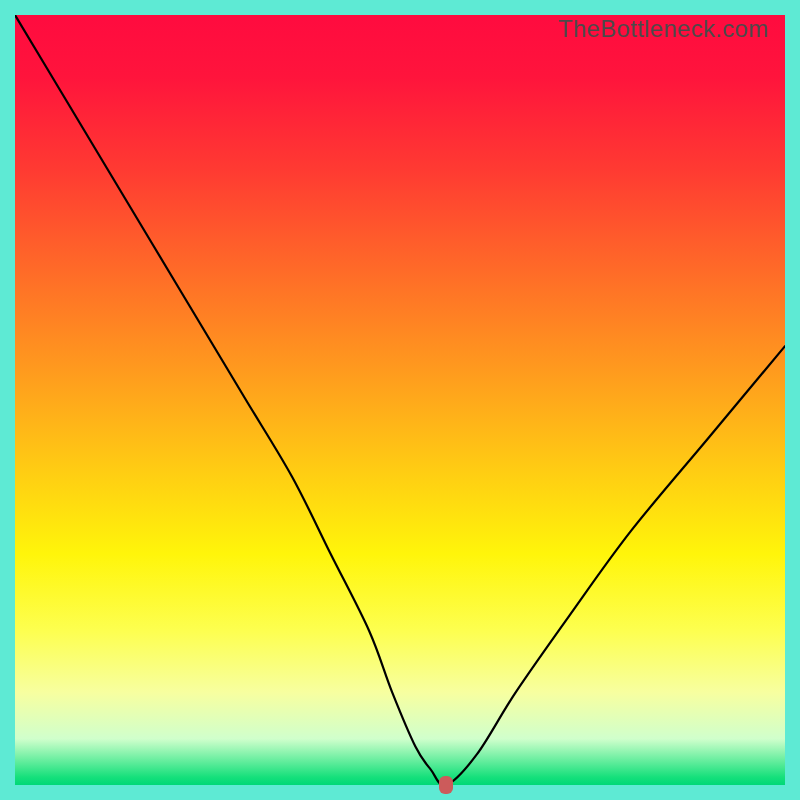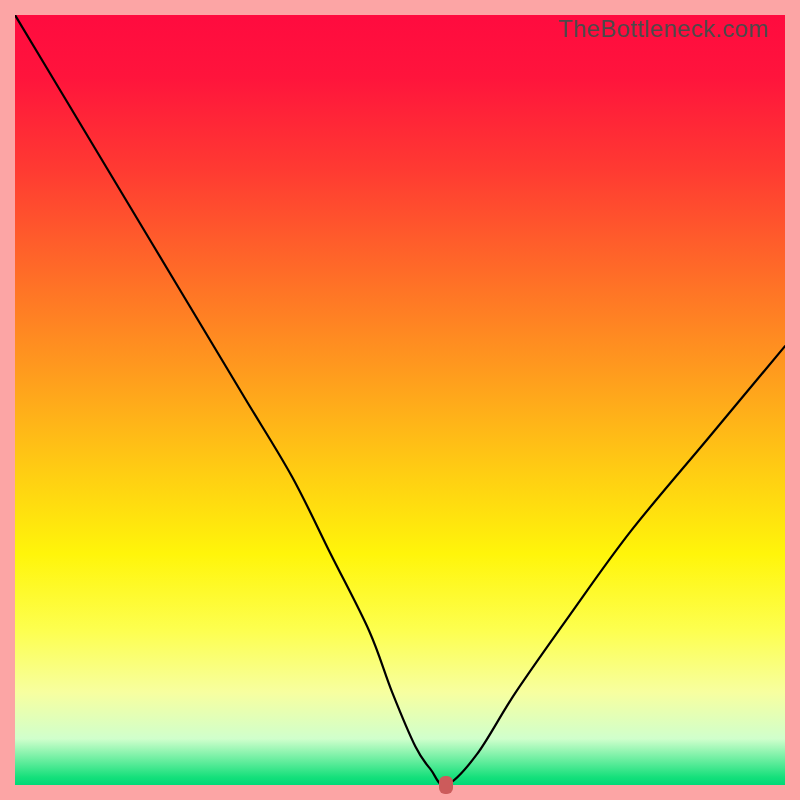--- a/index.html
+++ b/index.html
@@ -8,21 +8,21 @@
     width: 800px;
     height: 800px;
     background: #000;
     overflow: hidden;
     font-family: Arial, Helvetica, sans-serif;
   }
   .frame {
     position: relative;
     width: 800px;
     height: 800px;
-    background: #fca5a5;
+    background: #5eead4;
   }
   .plot-area {
     position: absolute;
     left: 15px;
     top: 15px;
     width: 770px;
     height: 770px;
     background: linear-gradient(to bottom,
       #ff0b3f 0%,
       #ff143c 8%,

